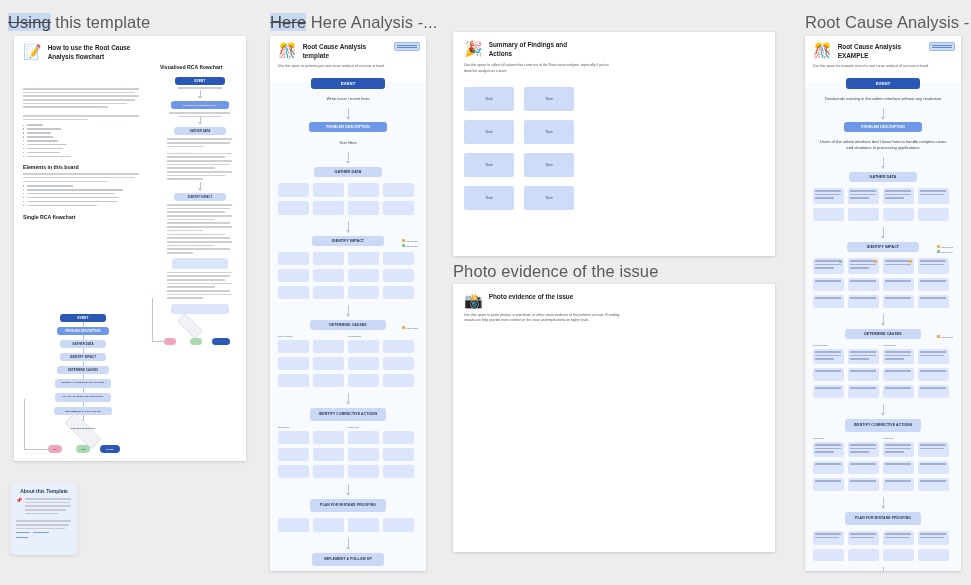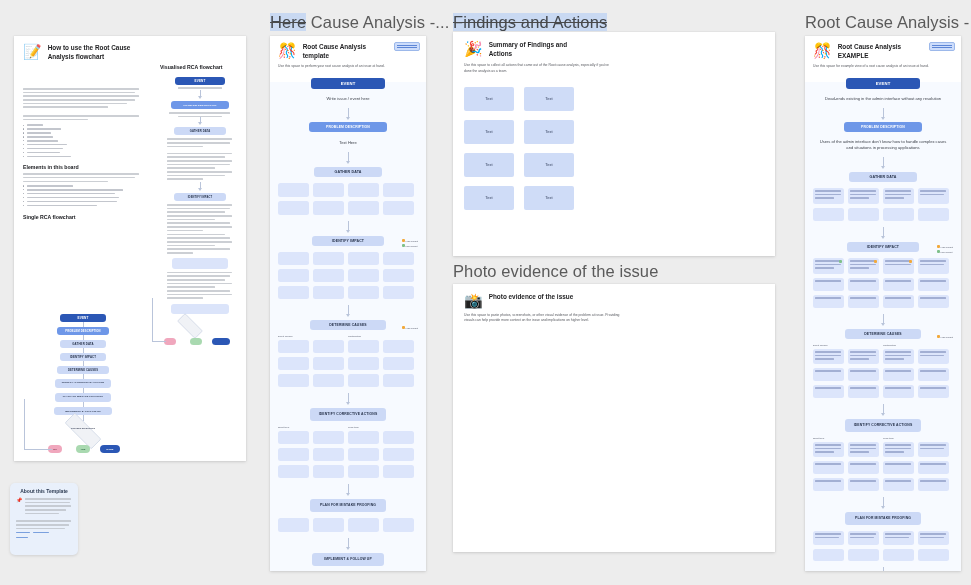--- a/index.html
+++ b/index.html
@@ -94,28 +94,28 @@
     background:#cfdcf7; border-radius:2px;
     display:flex; align-items:center; justify-content:center;
     font-size:4px; color:#3a4662;
   }
 </style>
 </head>
 <body>
 
 <div class="board">
 
+  <div class="sec-title" style="left:8px; top:13px;">
+    <span class="sel strike">Using</span><span> this template</span>
+  </div>
 
   <div class="sec-title" style="left:270px; top:13px;">
-    <span class="sel strike">Here</span><span> Cause Analysis -...</span>
-  </div>
-
-  <div class="sec-title" style="left:453px; top:13px;">
-    <span class="sel strike">Findings and Actions</span>
-  </div>
+    <span class="sel strike">Here</span><span> Here Analysis -...</span>
+  </div>
+
 
   <div class="sec-title" style="left:453px; top:262px; font-size:16.5px;">
     <span>Photo evidence of the issue</span>
   </div>
 
   <div class="sec-title" style="left:805px; top:13px;">
     <span>Root Cause Analysis -...</span>
   </div>
 
   <div class="card" style="left:14px; top:36px; width:232px; height:425px;">

